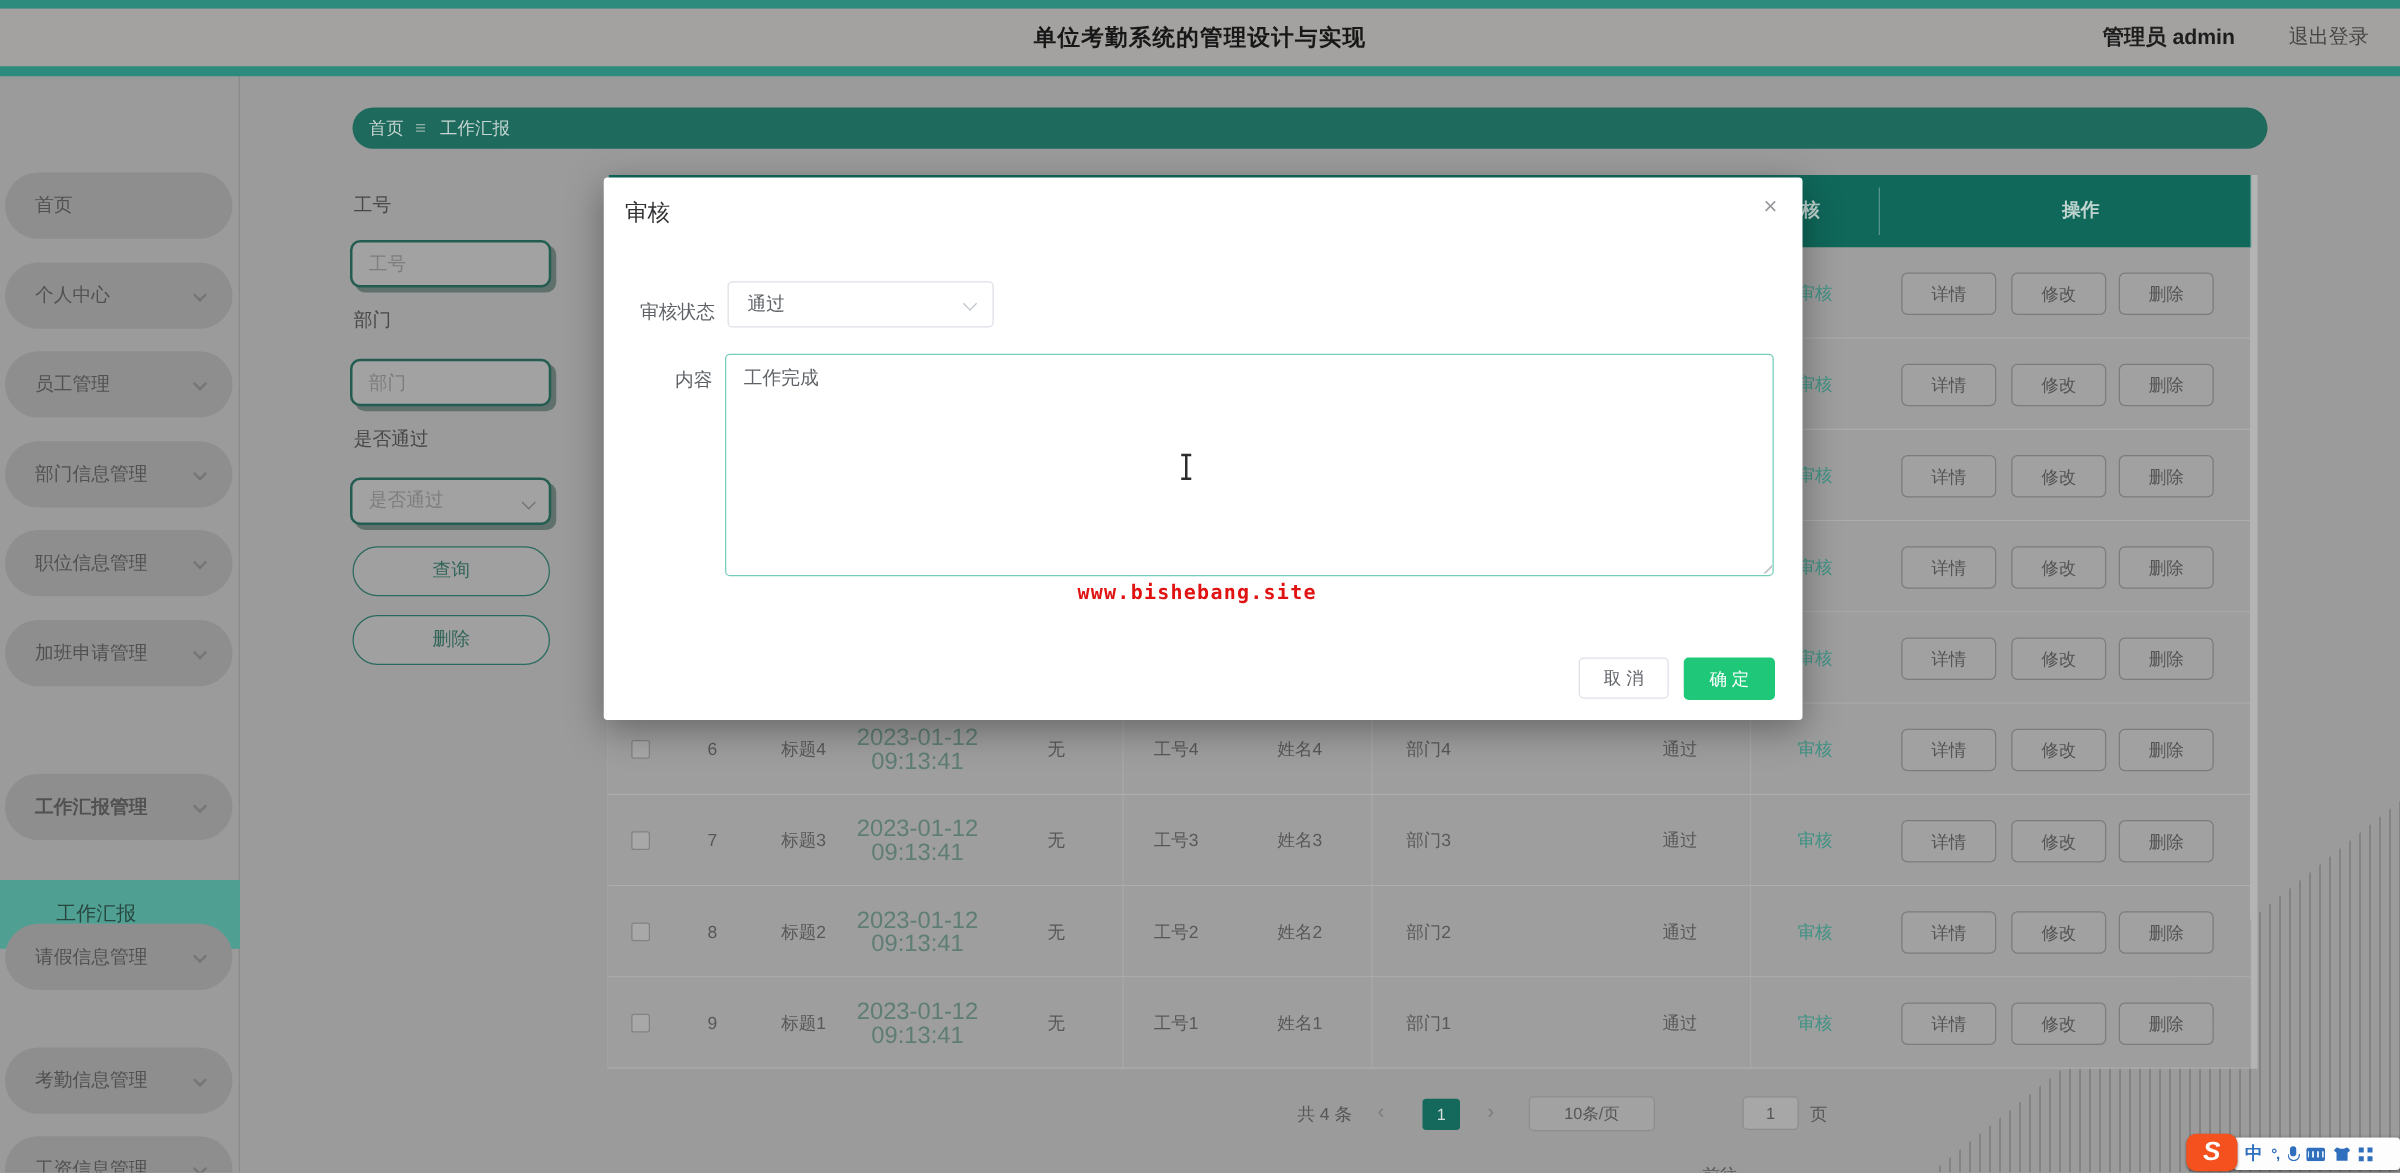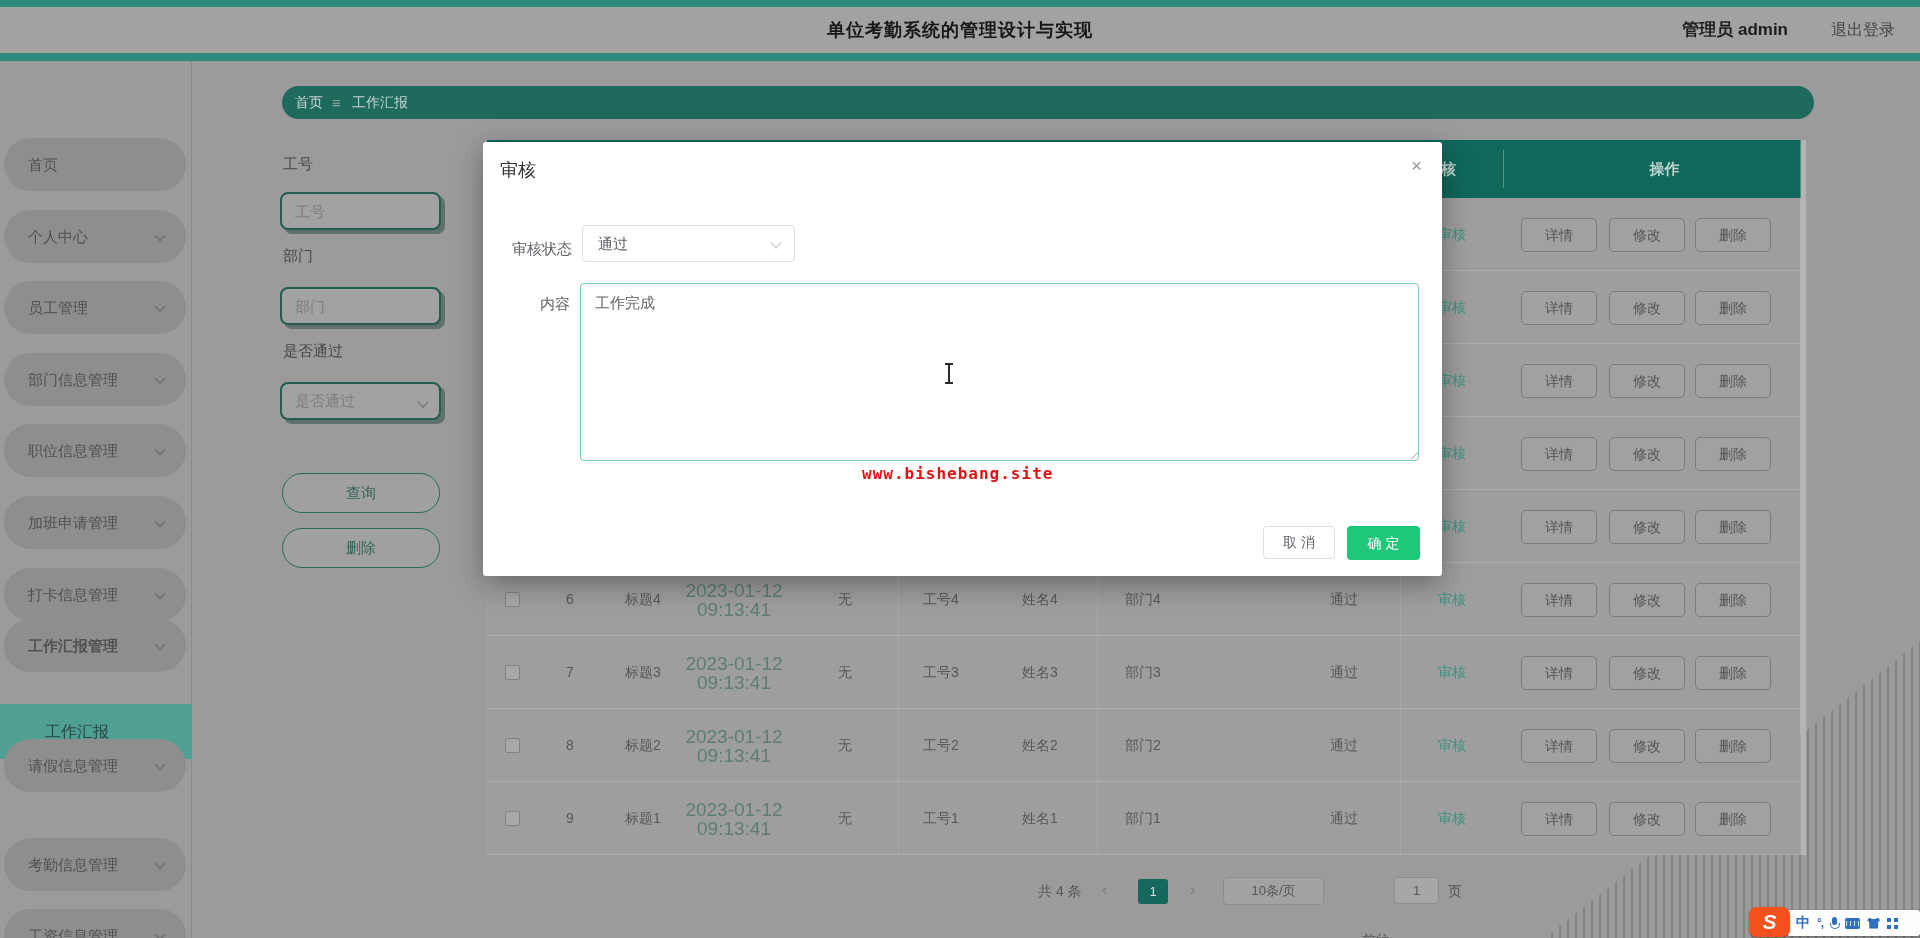--- a/index.html
+++ b/index.html
@@ -29,21 +29,21 @@
   .bc-sep { left:50px; color:#8fb0a9; font-size:15px; }
   .bc-cur { left:70px; }
 
   
   .s-label { position:absolute; font-size:15px; color:#474747; z-index:2; }
   .s-input { position:absolute; width:161px; height:38px; background:#a2a2a2; border:2px solid #235c50; border-radius:8px; box-shadow:4px 4px 0 rgba(25,60,52,.45); z-index:2; font-size:15px; color:#5a5a5a; padding-left:13px; font-family:inherit; }
   .s-input::placeholder { color:#7d7d7d; opacity:1; }
   .s-select { position:absolute; width:161px; height:38px; background:#a2a2a2; border:2px solid #235c50; border-radius:8px; box-shadow:4px 4px 0 rgba(25,60,52,.45); z-index:2; cursor:pointer; }
   .s-select-text { position:absolute; left:13px; line-height:34px; font-size:15px; color:#7d7d7d; }
   .s-select .chev { right:12px; top:14px; border-color:#6f6f6f; border-width:1.5px; }
-  .s-btn { position:absolute; width:158px; height:40px; background:#a0a0a0; border:1px solid #2a6a5e; border-radius:20px; text-align:center; line-height:38px; font-size:15px; color:#33655a; cursor:pointer; z-index:2;margin-top:36px; }
+  .s-btn { position:absolute; width:158px; height:40px; background:#a0a0a0; border:1px solid #2a6a5e; border-radius:20px; text-align:center; line-height:38px; font-size:15px; color:#33655a; cursor:pointer; z-index:2; }
 
   
   .stripes { position:absolute; left:1545px; top:615px; width:375px; height:323px; background:repeating-linear-gradient(90deg, rgba(70,70,70,0) 0 6px, rgba(70,70,70,.28) 6px 8px); clip-path:polygon(0 100%, 100% 8%, 100% 100%); z-index:1; }
 
   
   .table-wrap { position:absolute; left:486px; top:140px; width:1314px; height:715px; z-index:2; border-left:1px solid rgba(255,255,255,.18); border-right:1px solid rgba(255,255,255,.18); }
   .thead { position:absolute; left:0; top:0; width:1314px; height:58px; background:#0f685a; }
   .th { position:absolute; top:0; line-height:58px; font-size:15px; font-weight:bold; color:#bfd4cf; text-align:center; }
   .th-audit { left:904px; width:100px; }
   .th-action { left:1016px; width:298px;padding-left:25px; }
@@ -139,24 +139,20 @@
       <div class="chev"></div>
     </div>
     <div class="pill" style="top: 363px;">
       <div class="pill-label">职位信息管理</div>
       <div class="chev"></div>
     </div>
     <div class="pill" style="top: 435px;">
       <div class="pill-label">加班申请管理</div>
       <div class="chev"></div>
     </div>
-    <div class="pill" style="top: 507px;">
-      <div class="pill-label">打卡信息管理</div>
-      <div class="chev"></div>
-    </div>
     <div class="pill" style="top: 558px; font-weight: bold;">
       <div class="pill-label">工作汇报管理</div>
       <div class="chev"></div>
     </div>
     <div class="sub-active" style="top: 643px;">
       <div class="sub-label">工作汇报</div>
     </div>
     <div class="pill" style="top: 678px;">
       <div class="pill-label">请假信息管理</div>
       <div class="chev"></div>

